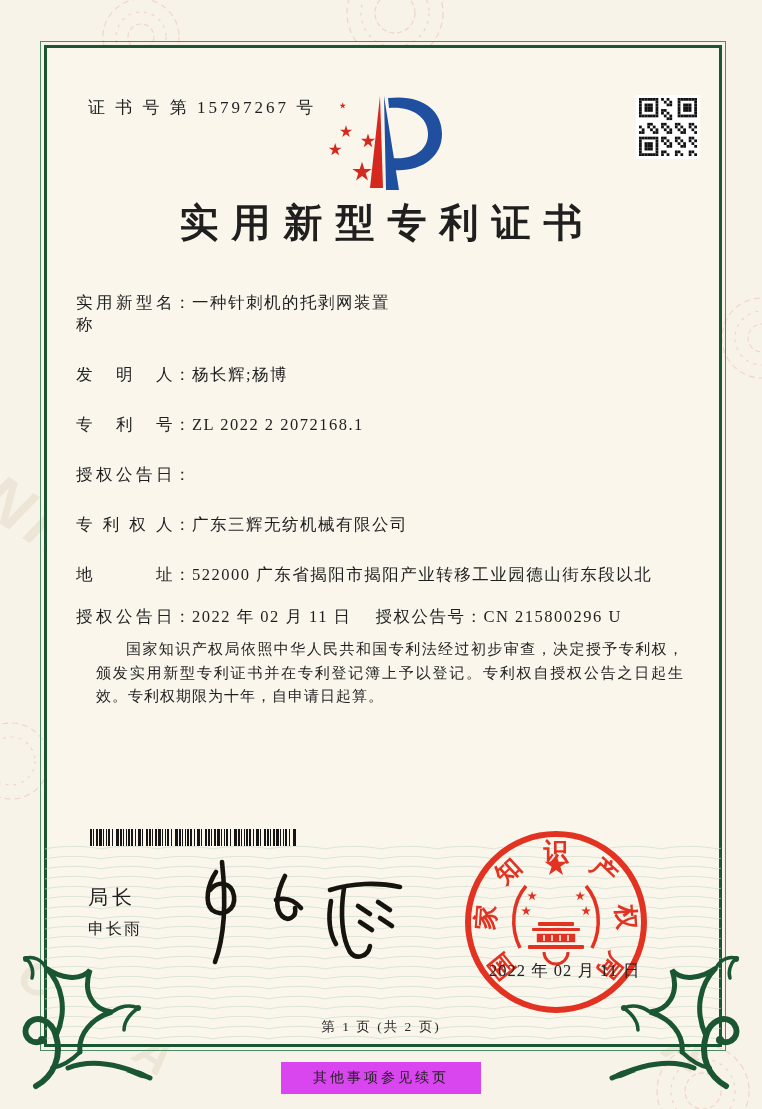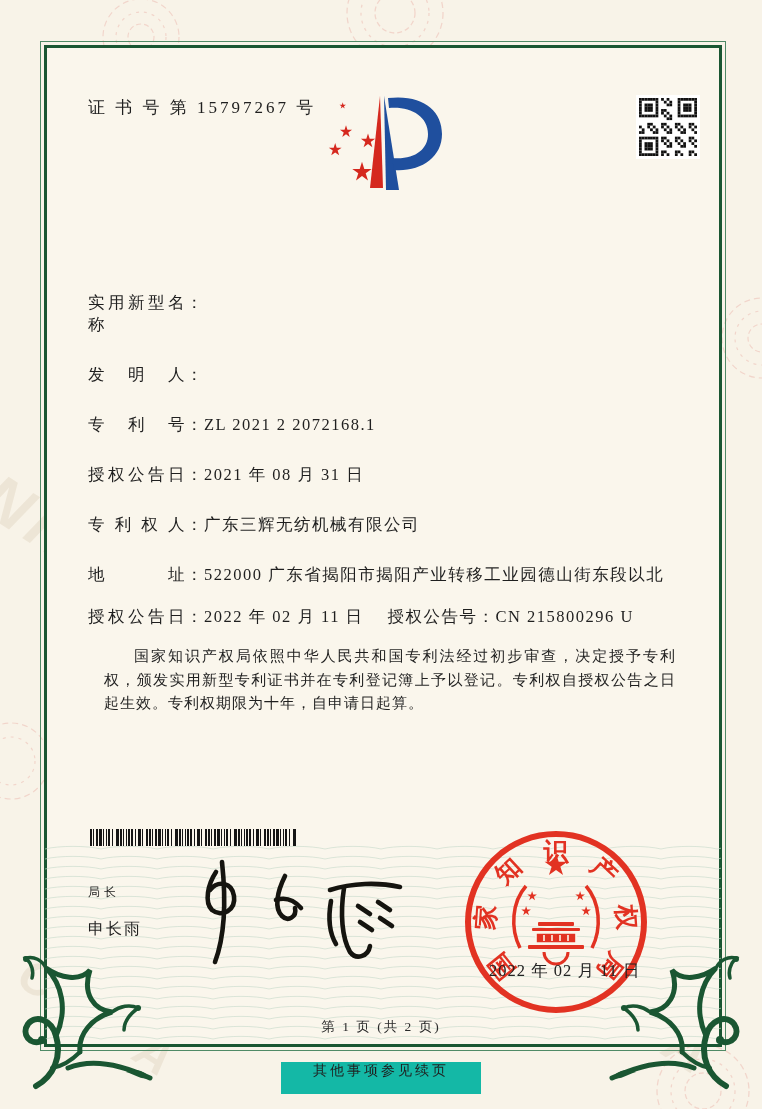--- a/index.html
+++ b/index.html
@@ -29,45 +29,45 @@
   .rosette{position:absolute;opacity:.25;pointer-events:none;}
   
   .cert-no{position:absolute;left:88px;top:96px;font-size:17px;letter-spacing:3px;}
   .logo{position:absolute;left:310px;top:84px;}
   .qr{position:absolute;left:636px;top:95px;background:#fff;padding:3px;}
   .title{
     position:absolute;left:0;right:0;top:196px;text-align:center;
     font-size:39px;font-weight:bold;letter-spacing:13px;text-indent:13px;
   }
   
-  .fields{position:absolute;left:88px;top:292px;width:604px;font-size:16.5px;letter-spacing:1.5px;}
+  .fields{position:absolute;left:76px;top:292px;width:604px;font-size:16.5px;letter-spacing:1.5px;}
   .frow{display:flex;margin-bottom:28px;line-height:22px;}
   .frow.tight{margin-bottom:20px;}
   .flabel{display:inline-block;width:98px;text-align:justify;text-align-last:justify;flex:0 0 98px;}
   .fcolon{flex:0 0 16px;}
   .fvalue{flex:1 1 auto;}
   .grant-row{display:flex;line-height:22px;align-items:center;}
   .grant-row .pair2{margin-left:24px;display:flex;}
   
   .body-text{
     position:absolute;left:88px;top:630px;width:604px;font-size:15px;
     line-height:23.5px;letter-spacing:1px;text-align:justify;
   }
-  .body-text p{margin:16px;text-indent:2em;font-family:Liberation Mono, monospace;}
+  .body-text p{margin:8px;text-indent:2em;}
   
   .barcode{position:absolute;left:90px;top:829px;}
-  .signer-title{position:absolute;left:88px;top:884px;font-size:12px;font-family:"Liberation Sans","DejaVu Sans",sans-serif;letter-spacing:4px;}
+  .signer-title{position:absolute;left:88px;top:884px;font-size:20px;font-family:"Liberation Sans","DejaVu Sans",sans-serif;letter-spacing:4px;}
   .signer-name{position:absolute;left:88px;top:919px;font-size:16px;font-family:Liberation Sans, sans-serif;letter-spacing:2px;}
   .signature{position:absolute;left:182px;top:856px;}
   .seal{position:absolute;left:458px;top:824px;}
   .seal-date{position:absolute;left:489px;top:960px;font-size:16.5px;letter-spacing:1px;color:#222;}
   .footer-page{position:absolute;left:0;right:0;top:1018px;text-align:center;font-size:13.5px;letter-spacing:2px;color:#2a2a2a;}
   .note-band{
-    position:absolute;left:281px;top:1062px;width:200px;height:32px;background:#14b8a6;
-    display:flex;justify-content:center;
+    position:absolute;left:281px;top:1062px;width:200px;height:32px;background:#d946ef;
+    display:flex;align-items:center;justify-content:center;
   }
   .note-band span{font-size:14px;letter-spacing:3px;}
   .waves{position:absolute;left:45px;top:842px;pointer-events:none;}
   .flourish{position:absolute;pointer-events:none;}
   svg text.sealchar{font-family:"Liberation Serif","DejaVu Serif",serif;font-weight:bold;fill:var(--seal_red);}
 </style>
 </head>
 <body>
 
 <div class="page">
@@ -368,39 +368,41 @@
       <rect x="55.23809523809524" y="13.80952380952381" width="2.761904761904762" height="2.761904761904762" fill="#111"></rect>
       <rect x="38.666666666666664" y="16.57142857142857" width="2.761904761904762" height="2.761904761904762" fill="#111"></rect>
       <rect x="41.42857142857143" y="16.57142857142857" width="2.761904761904762" height="2.761904761904762" fill="#111"></rect>
       <rect x="44.19047619047619" y="16.57142857142857" width="2.761904761904762" height="2.761904761904762" fill="#111"></rect>
       <rect x="46.95238095238095" y="16.57142857142857" width="2.761904761904762" height="2.761904761904762" fill="#111"></rect>
       <rect x="49.714285714285715" y="16.57142857142857" width="2.761904761904762" height="2.761904761904762" fill="#111"></rect>
       <rect x="52.476190476190474" y="16.57142857142857" width="2.761904761904762" height="2.761904761904762" fill="#111"></rect>
       <rect x="55.23809523809524" y="16.57142857142857" width="2.761904761904762" height="2.761904761904762" fill="#111"></rect>
     </svg>
 
+  <div class="title">实用新型专利证书</div>
 
   <div class="fields">
     <div class="frow">
       <span class="flabel">实用新型名称</span>
         <span class="fcolon">：</span>
+        <span class="fvalue">一种针刺机的托剥网装置</span>
     </div>
     <div class="frow">
       <span class="flabel">发明人</span>
         <span class="fcolon">：</span>
+        <span class="fvalue">杨长辉;杨博</span>
     </div>
     <div class="frow">
       <span class="flabel">专利号</span>
         <span class="fcolon">：</span>
-        <span class="fvalue">ZL 2021 2 2072168.1</span>
+        <span class="fvalue">ZL 2022 2 2072168.1</span>
     </div>
     <div class="frow">
       <span class="flabel">授权公告日</span>
         <span class="fcolon">：</span>
-        <span class="fvalue">2021 年 08 月 31 日</span>
     </div>
     <div class="frow">
       <span class="flabel">专利权人</span>
         <span class="fcolon">：</span>
         <span class="fvalue">广东三辉无纺机械有限公司</span>
     </div>
     <div class="frow tight">
       <span class="flabel">地址</span>
         <span class="fcolon">：</span>
         <span class="fvalue">522000 广东省揭阳市揭阳产业转移工业园德山街东段以北</span>

